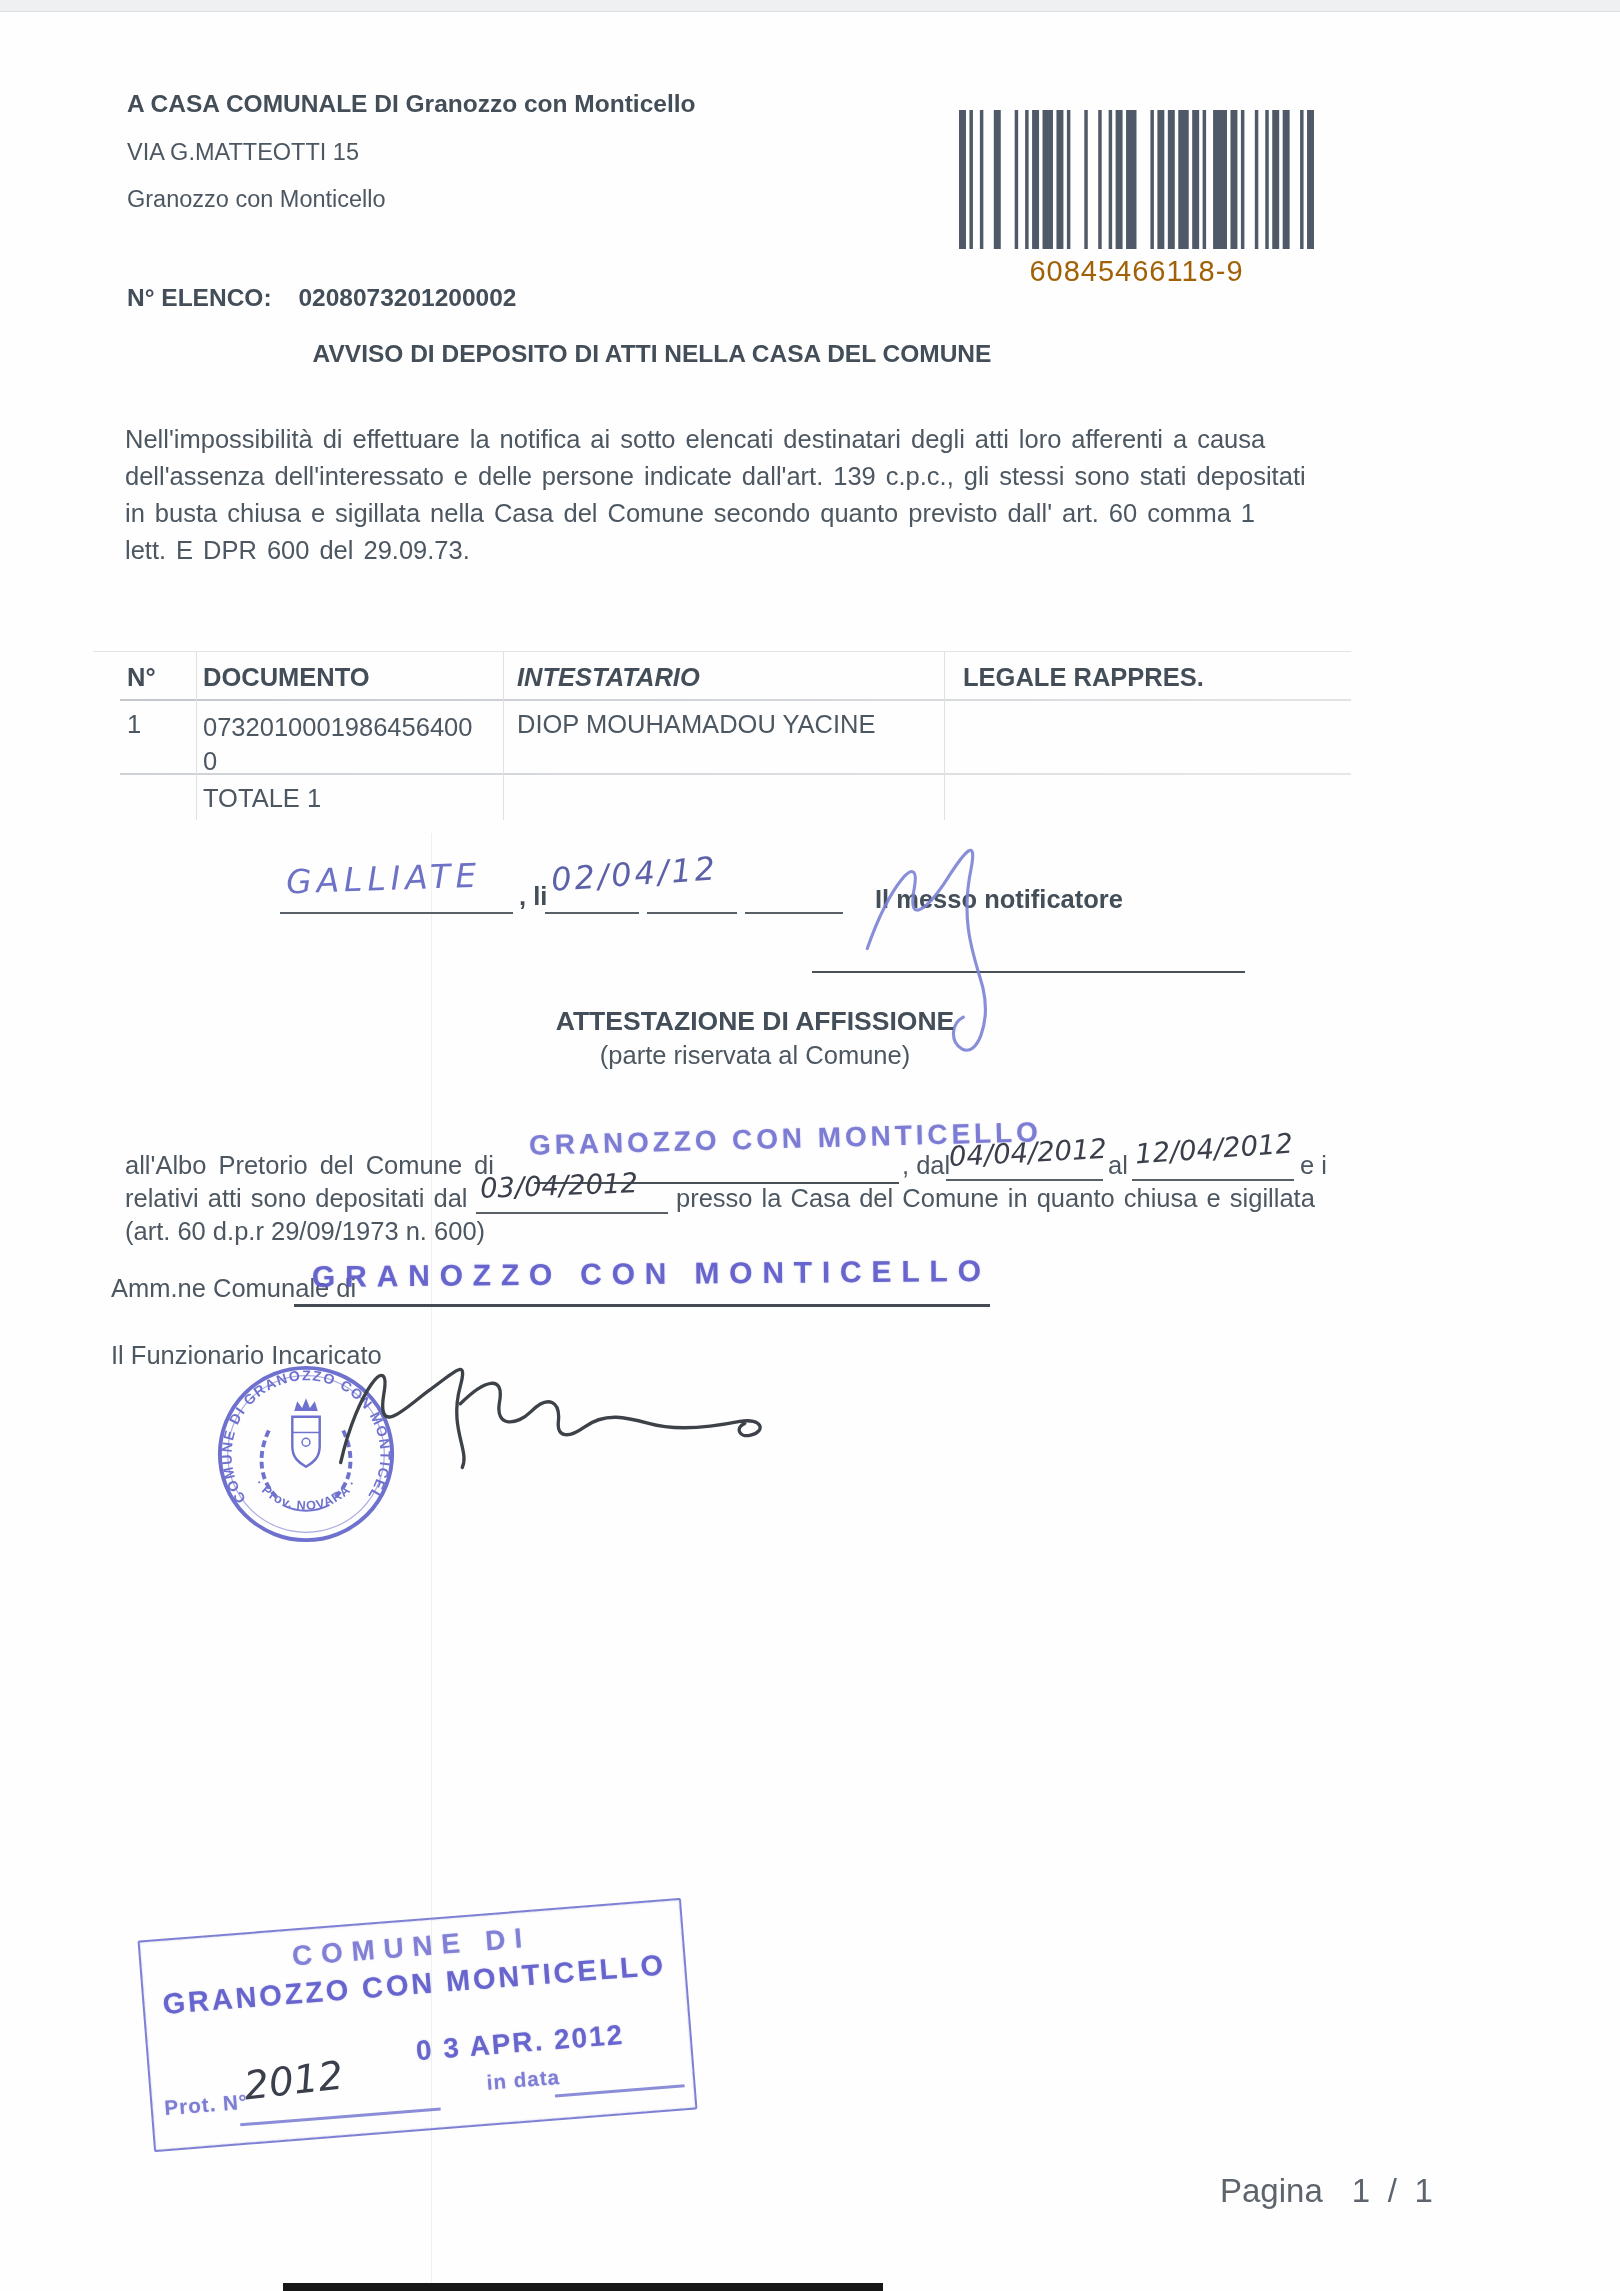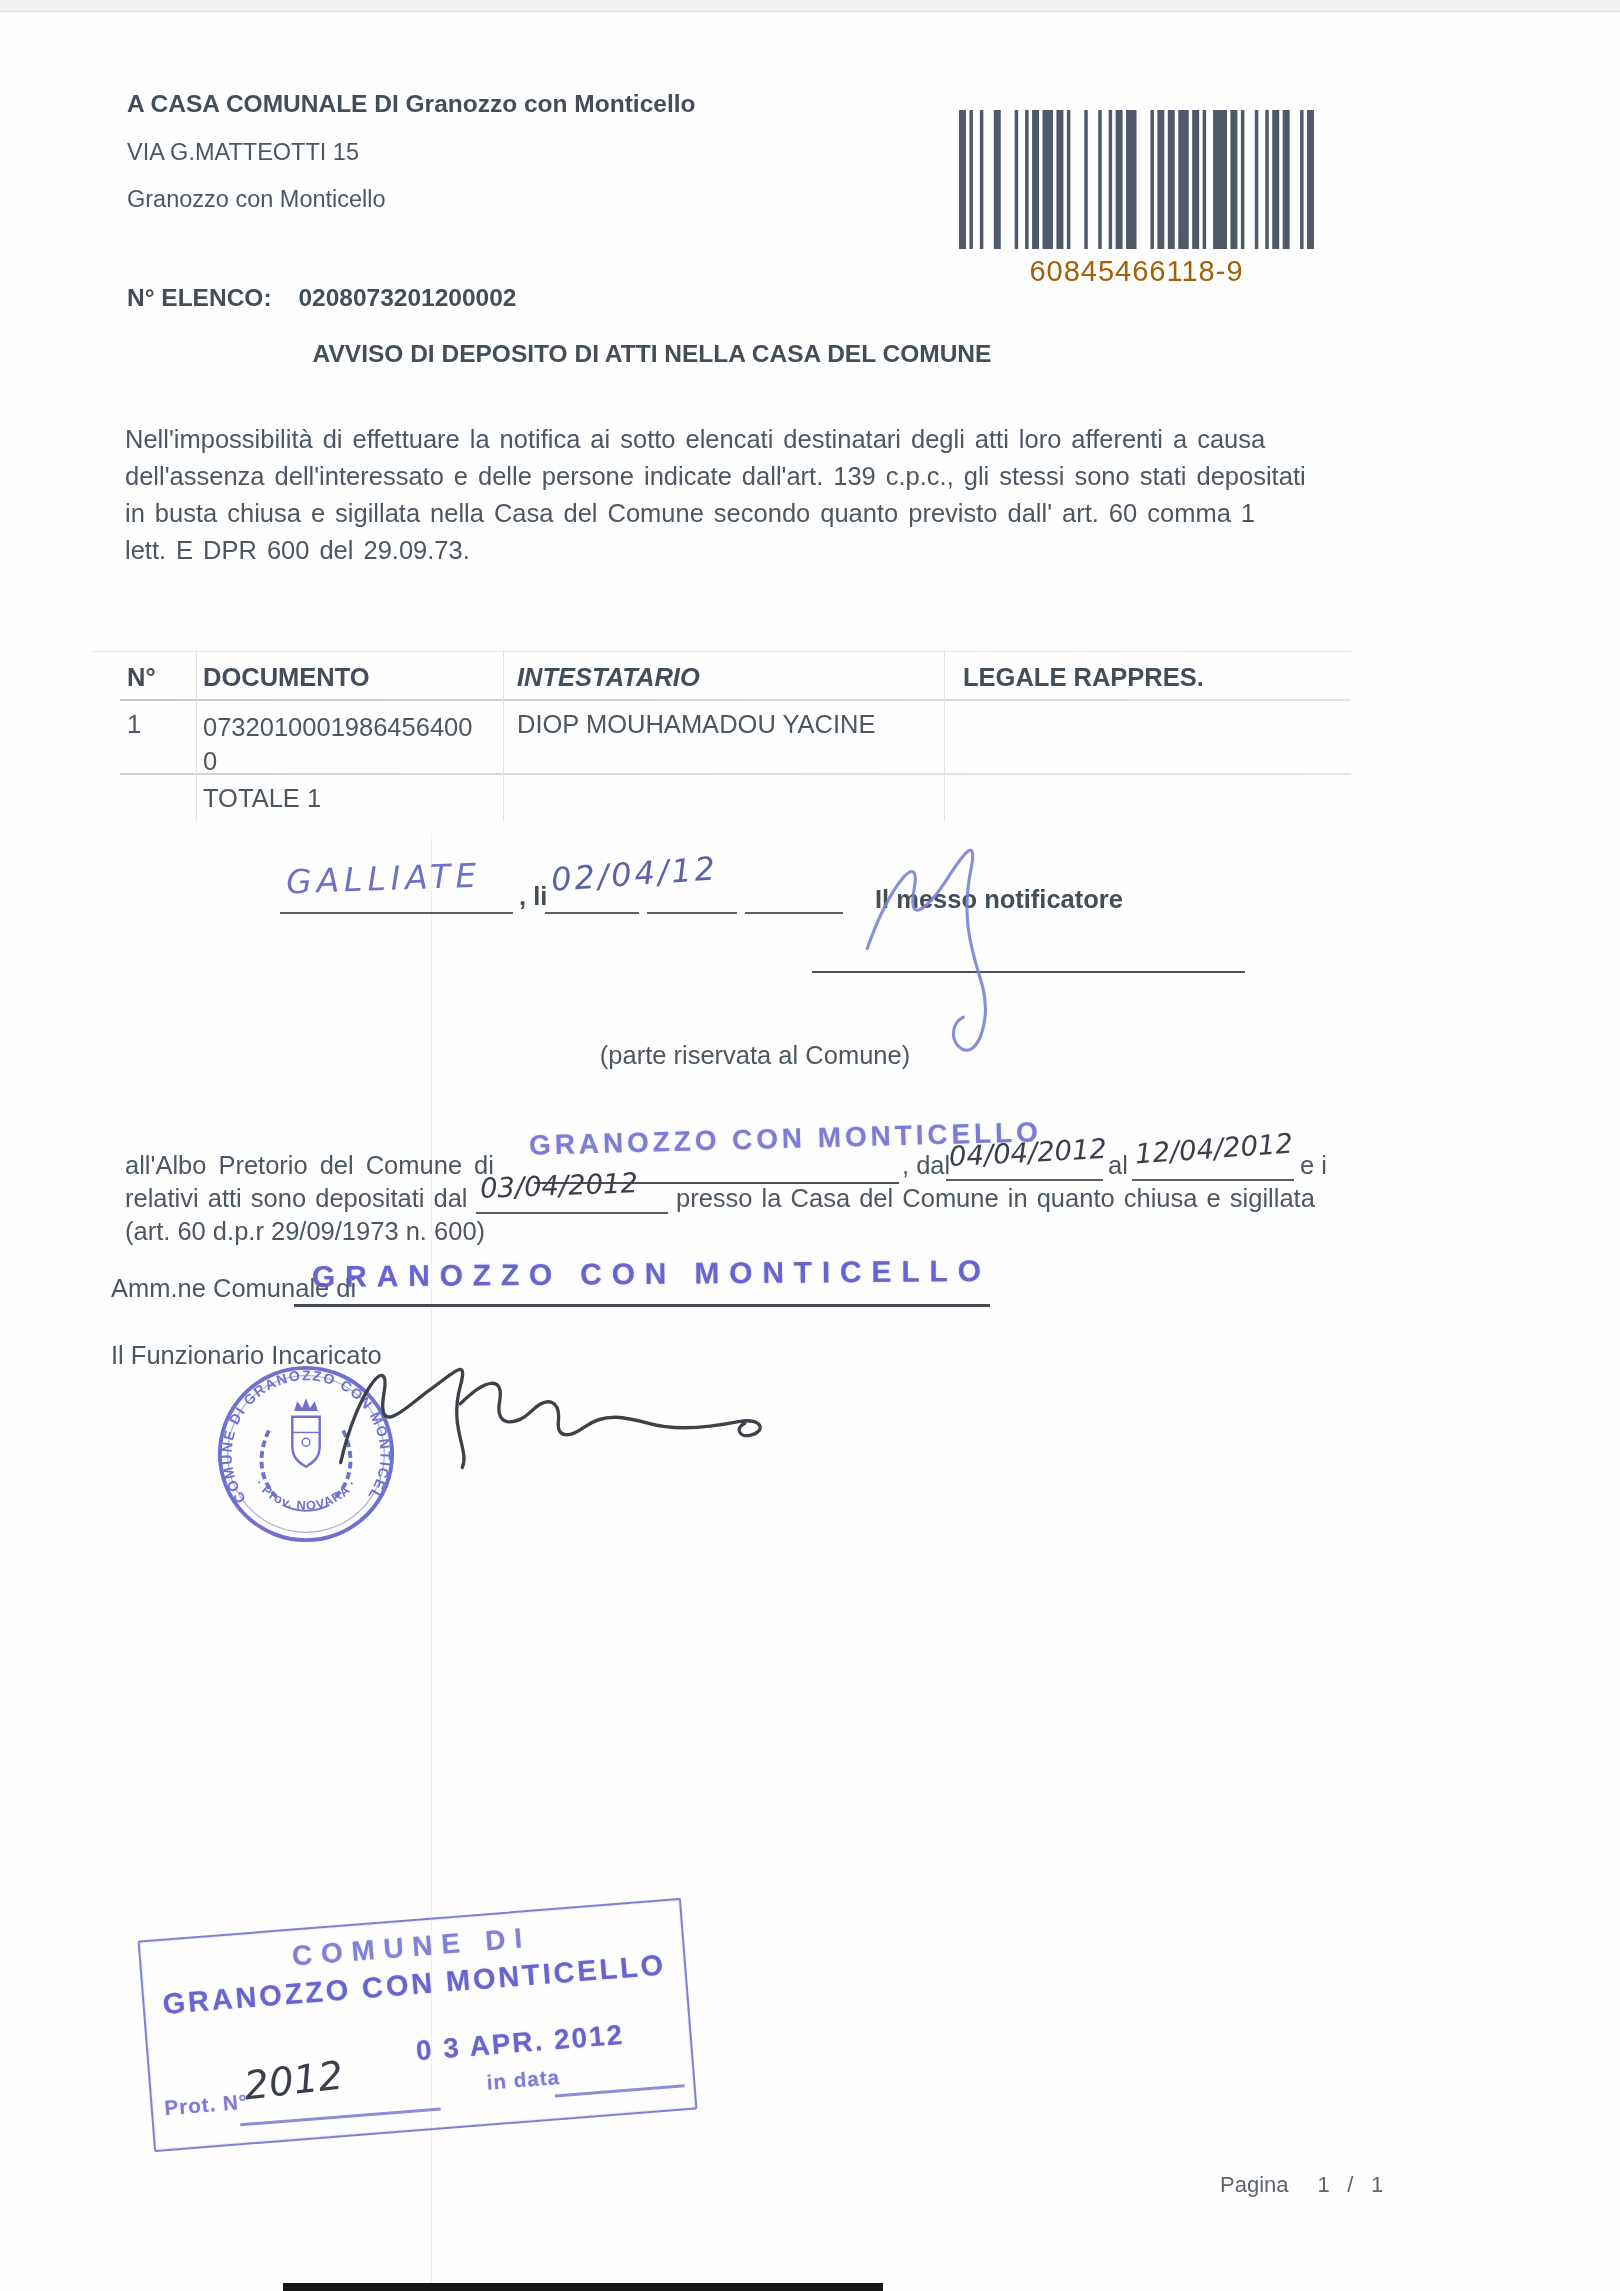--- a/index.html
+++ b/index.html
@@ -108,20 +108,21 @@
   <div class="abs u-mid" style="left:545px;top:912px;width:94px;"></div>
   <div class="abs u-mid" style="left:647px;top:912px;width:90px;"></div>
   <div class="abs u-mid" style="left:745px;top:912px;width:98px;"></div>
 
   <div class="abs bold" style="left:875px;top:885px;font-size:25.5px;">Il messo notificatore</div>
   <div class="abs" style="left:812px;top:971px;width:433px;height:2px;background:#4c5157;"></div>
   <svg class="abs" style="left:828px;top:831px;width:304px;height:245px;" viewBox="0 0 310 250">
     <path d="M40,120 C62,55 95,18 88,58 C80,100 104,76 122,48 C140,20 152,6 146,38 C134,95 150,130 158,160 C166,196 152,232 136,222 C124,214 126,196 138,190" fill="none" stroke="#7b82d4" stroke-width="3.2" stroke-linecap="round" opacity="0.9"></path>
   </svg>
 
+  <div class="abs bold center" style="left:505px;top:1006px;width:500px;font-size:26.5px;">ATTESTAZIONE DI AFFISSIONE</div>
   <div class="abs print center" style="left:505px;top:1041px;width:500px;font-size:25.5px;">(parte riservata al Comune)</div>
 
   <div class="abs print cell" style="left:125px;top:1151px;font-size:25.5px;word-spacing:4.9px;">all'Albo Pretorio del Comune di</div>
   <div class="abs stamp-ink" style="left:529px;top:1123px;font-size:28px;letter-spacing:3.9px;transform:rotate(-1.5deg);opacity:0.85;">GRANOZZO CON MONTICELLO</div>
   <div class="abs u-dark" style="left:534px;top:1182px;width:365px;height:1.5px;"></div>
   <div class="abs print cell" style="left:902px;top:1151px;font-size:25.5px;">, dal</div>
   <div class="abs hw hw-dark" style="left:949px;top:1137px;font-size:27.4px;transform:rotate(-3deg);">04/04/2012</div>
   <div class="abs u-mid" style="left:946px;top:1179px;width:157px;"></div>
   <div class="abs print cell" style="left:1108px;top:1151px;font-size:25.5px;">al</div>
   <div class="abs hw hw-dark" style="left:1135px;top:1133px;font-size:27.4px;transform:rotate(-4deg);">12/04/2012</div>
@@ -172,21 +173,21 @@
     <div class="stamp-ink" style="left:0;top:9.8px;width:100%;text-align:center;font-size:28px;letter-spacing:8.8px;opacity:0.82;">COMUNE DI</div>
     <div class="stamp-ink" style="left:0;top:47px;width:100%;text-align:center;font-size:29px;letter-spacing:2.9px;">GRANOZZO CON MONTICELLO</div>
     <div class="stamp-ink" style="left:267px;top:114px;font-size:28px;letter-spacing:2px;">0 3 APR. 2012</div>
     <div class="stamp-ink" style="left:11.8px;top:155px;font-size:20.6px;letter-spacing:1px;opacity:0.85;">Prot. N°</div>
     <div class="hw hw-dark" style="position:absolute;left:93px;top:127px;font-size:39px;transform:rotate(-2deg);">2012</div>
     <div style="left:86px;top:188px;width:201px;height:2.5px;background:rgba(90,92,200,0.7);"></div>
     <div class="stamp-ink" style="left:335px;top:155px;font-size:20.6px;letter-spacing:1px;opacity:0.85;">in data</div>
     <div style="left:402px;top:184px;width:130px;height:2.5px;background:rgba(90,92,200,0.7);"></div>
   </div>
 
-  <div class="abs print" style="left:1220px;top:2172px;font-size:22px;display:flex;color:#5d646c;">
+  <div class="abs print" style="left:1220px;top:2172px;font-size:33px;display:flex;color:#5d646c;">
     <span>Pagina</span>
     <span style="margin-left:29px;">1</span>
     <span style="margin-left:17.6px;">/</span>
     <span style="margin-left:17.6px;">1</span>
   </div>
 
   <div class="abs" style="left:283px;top:2283px;width:600px;height:8.8px;background:#171717;"></div>
 
 </div>
 

